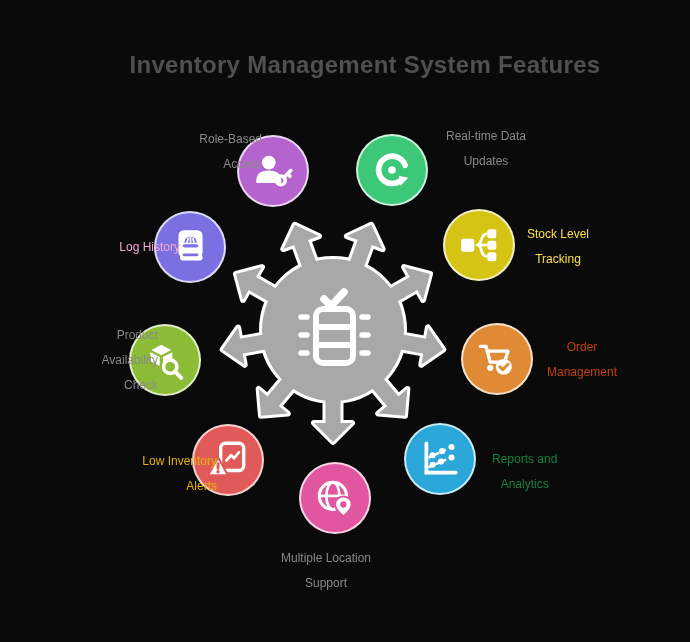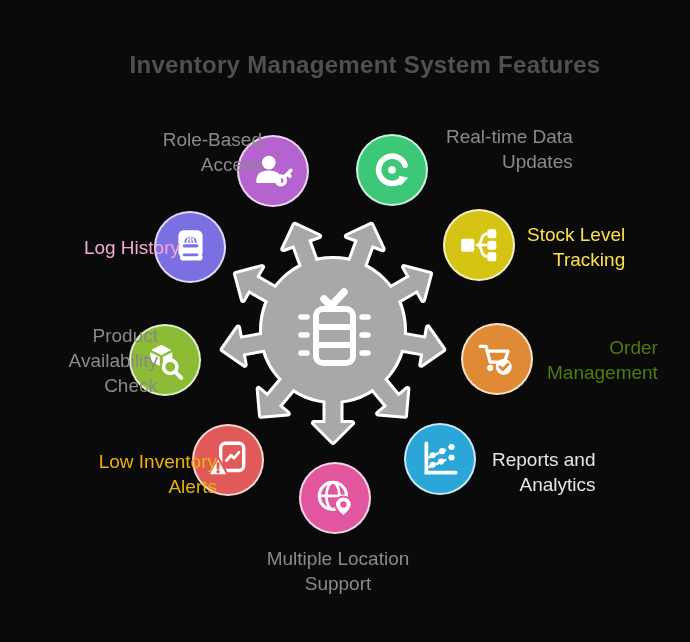--- a/index.html
+++ b/index.html
@@ -6,40 +6,40 @@
   .stage{
     position:relative;width:690px;height:642px;overflow:hidden;
     background:#0a0a0a;
     font-family:"Liberation Sans",sans-serif;
   }
   .title{
     position:absolute;left:0;right:0;top:51px;
     text-align:center;font-size:24px;font-weight:bold;letter-spacing:.3px;
   }
   .lbl{
-    position:absolute;font-size:19px;line-height:25px;white-space:pre-line;
+    position:absolute;font-size:12px;line-height:25px;white-space:pre-line;
   }
   .lbl.r{text-align:right;}
-  .lbl.l{text-align:right;}
+  .lbl.l{text-align:center;}
   .lbl.c{text-align:center;}
   .vc{transform:translateY(-50%);}
   .node{
     position:absolute;width:72px;height:72px;border-radius:50%;
     border:2px solid rgba(255,255,255,.75);box-sizing:border-box;
     display:flex;align-items:center;justify-content:center;
     transform:translate(-50%,-50%);
   }
   .hub{position:absolute;left:333px;top:332px;transform:translate(-50%,-50%);}
   
   #lbl-role{right:468px;top:152px;}
   #lbl-real{left:446px;top:149px;}
   #lbl-stock{left:527px;top:247px;}
   #lbl-order{left:547px;top:360px;}
   #lbl-reports{left:492px;top:472px;}
-  #lbl-multiple{left:338px;top:546px;transform:translateX(-50%);text-align:center;}
+  #lbl-multiple{left:326px;top:546px;transform:translateX(-50%);text-align:center;}
   #lbl-low{right:513px;top:474px;}
   #lbl-product{right:572px;top:360px;}
   #lbl-log{right:550px;top:247px;}
   
   #node-role{left:273px;top:171px;}
   #node-real{left:392px;top:170px;}
   #node-stock{left:479px;top:245px;}
   #node-order{left:497px;top:359px;}
   #node-reports{left:440px;top:459px;}
   #node-multiple{left:335px;top:498px;}
@@ -220,23 +220,23 @@
       <rect x="14" y="27.2" width="15" height="2.6" rx="1.3" fill="currentColor"></rect>
     </svg>
   </div>
 
   <div class="lbl r vc" id="lbl-role" style="color: rgb(138, 138, 138);">Role-Based
 Access</div>
   <div class="lbl l vc" id="lbl-real" style="color: rgb(138, 138, 138);">Real-time Data
 Updates</div>
   <div class="lbl l vc" id="lbl-stock" style="color: #fde047;">Stock Level
 Tracking</div>
-  <div class="lbl l vc" id="lbl-order" style="color: #4d7c0f;">Order
+  <div class="lbl l vc" id="lbl-order" style="color: #c2410c;">Order
 Management</div>
-  <div class="lbl l vc" id="lbl-reports" style="color: #e5e5e5;">Reports and
+  <div class="lbl l vc" id="lbl-reports" style="color: #15803d;">Reports and
 Analytics</div>
   <div class="lbl c" id="lbl-multiple" style="color: rgb(138, 138, 138);">Multiple Location
 Support</div>
   <div class="lbl r vc" id="lbl-low" style="color: #eab308;">Low Inventory
 Alerts</div>
   <div class="lbl r vc" id="lbl-product" style="color: rgb(138, 138, 138);">Product
 Availability
 Check</div>
   <div class="lbl r vc" id="lbl-log" style="color: #f9a8d4;">Log History</div>
 

